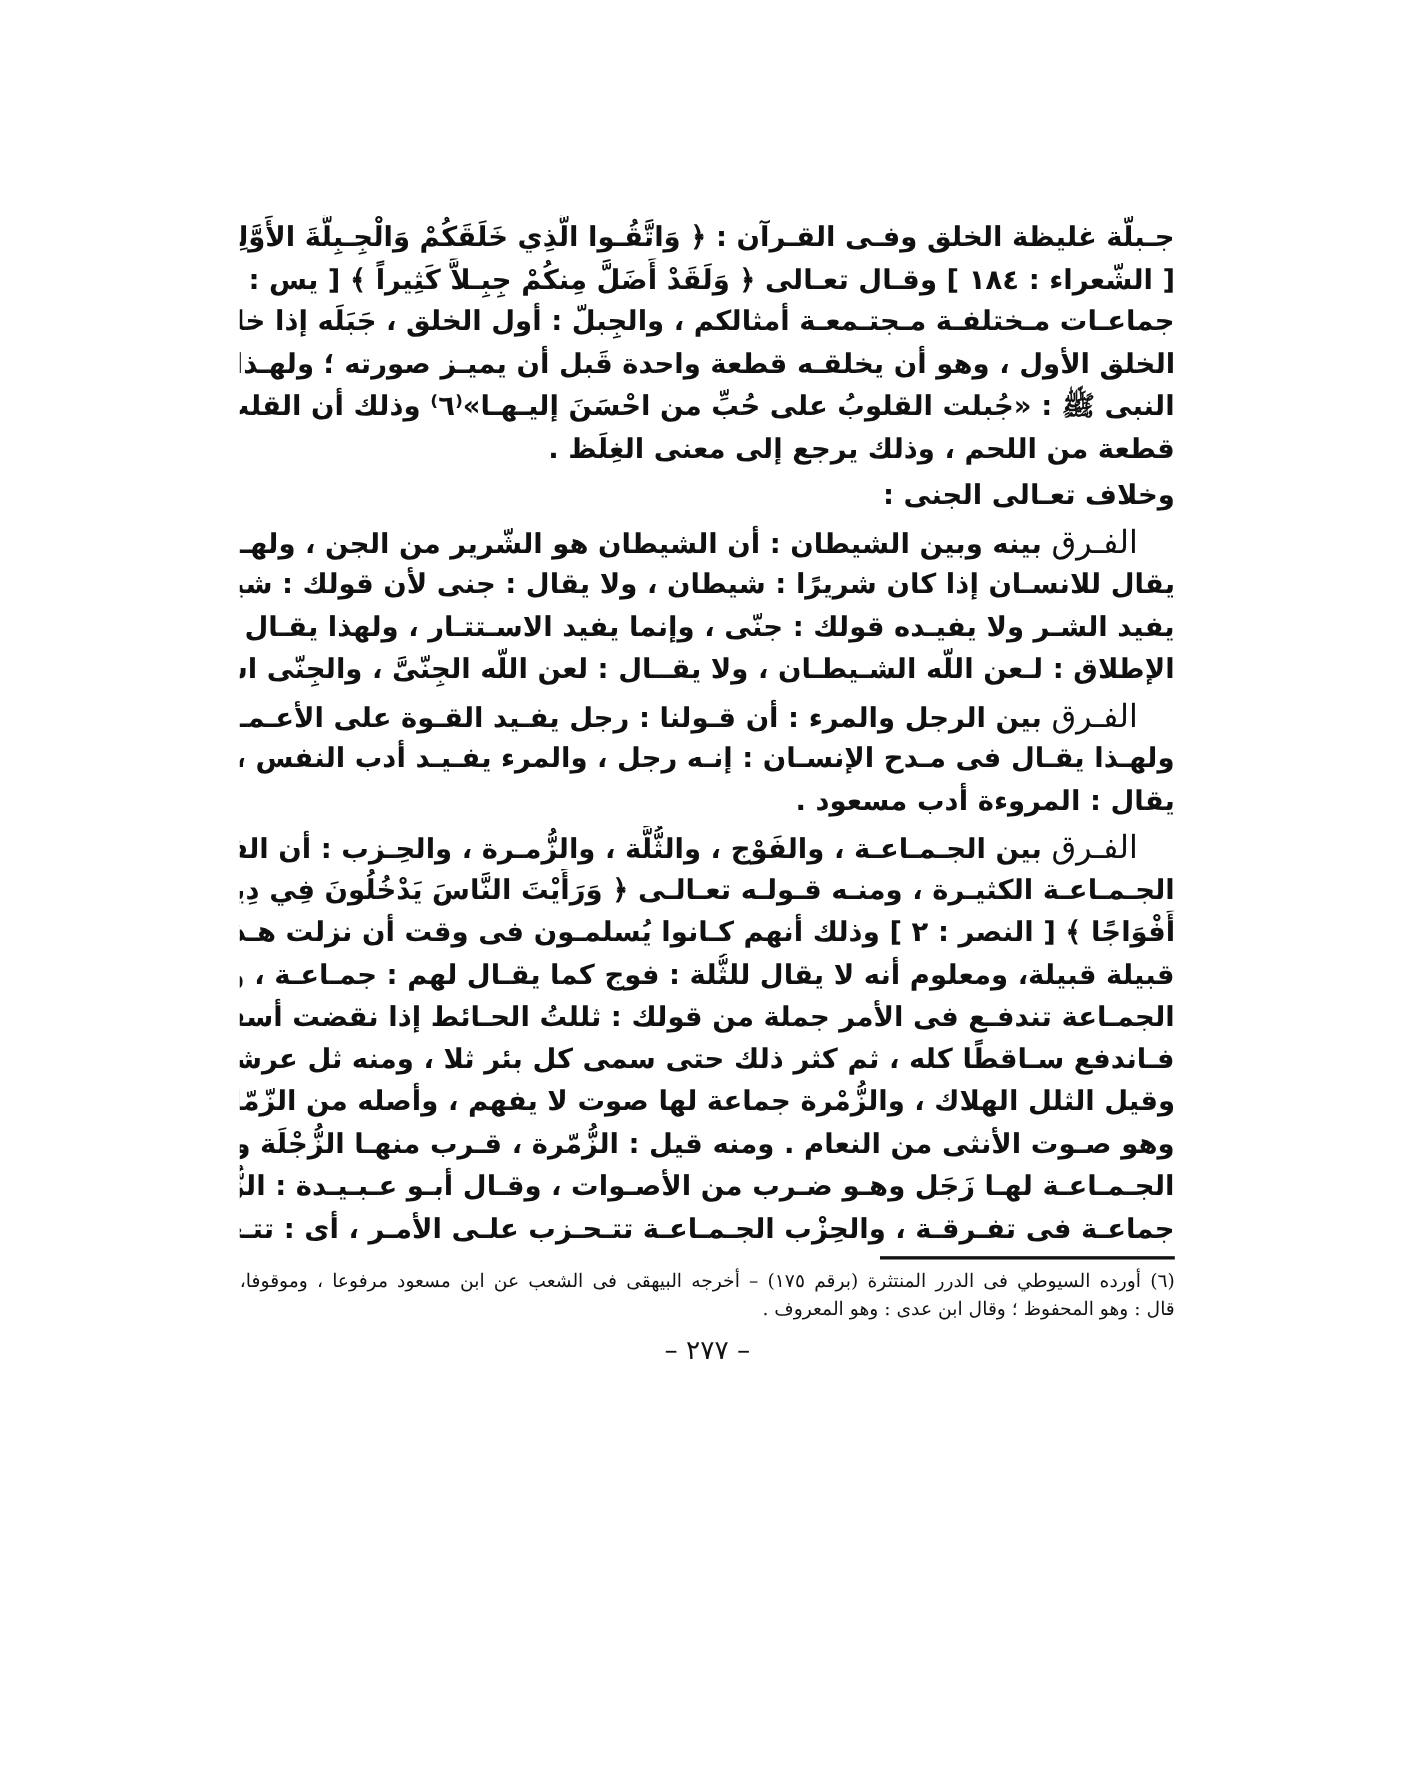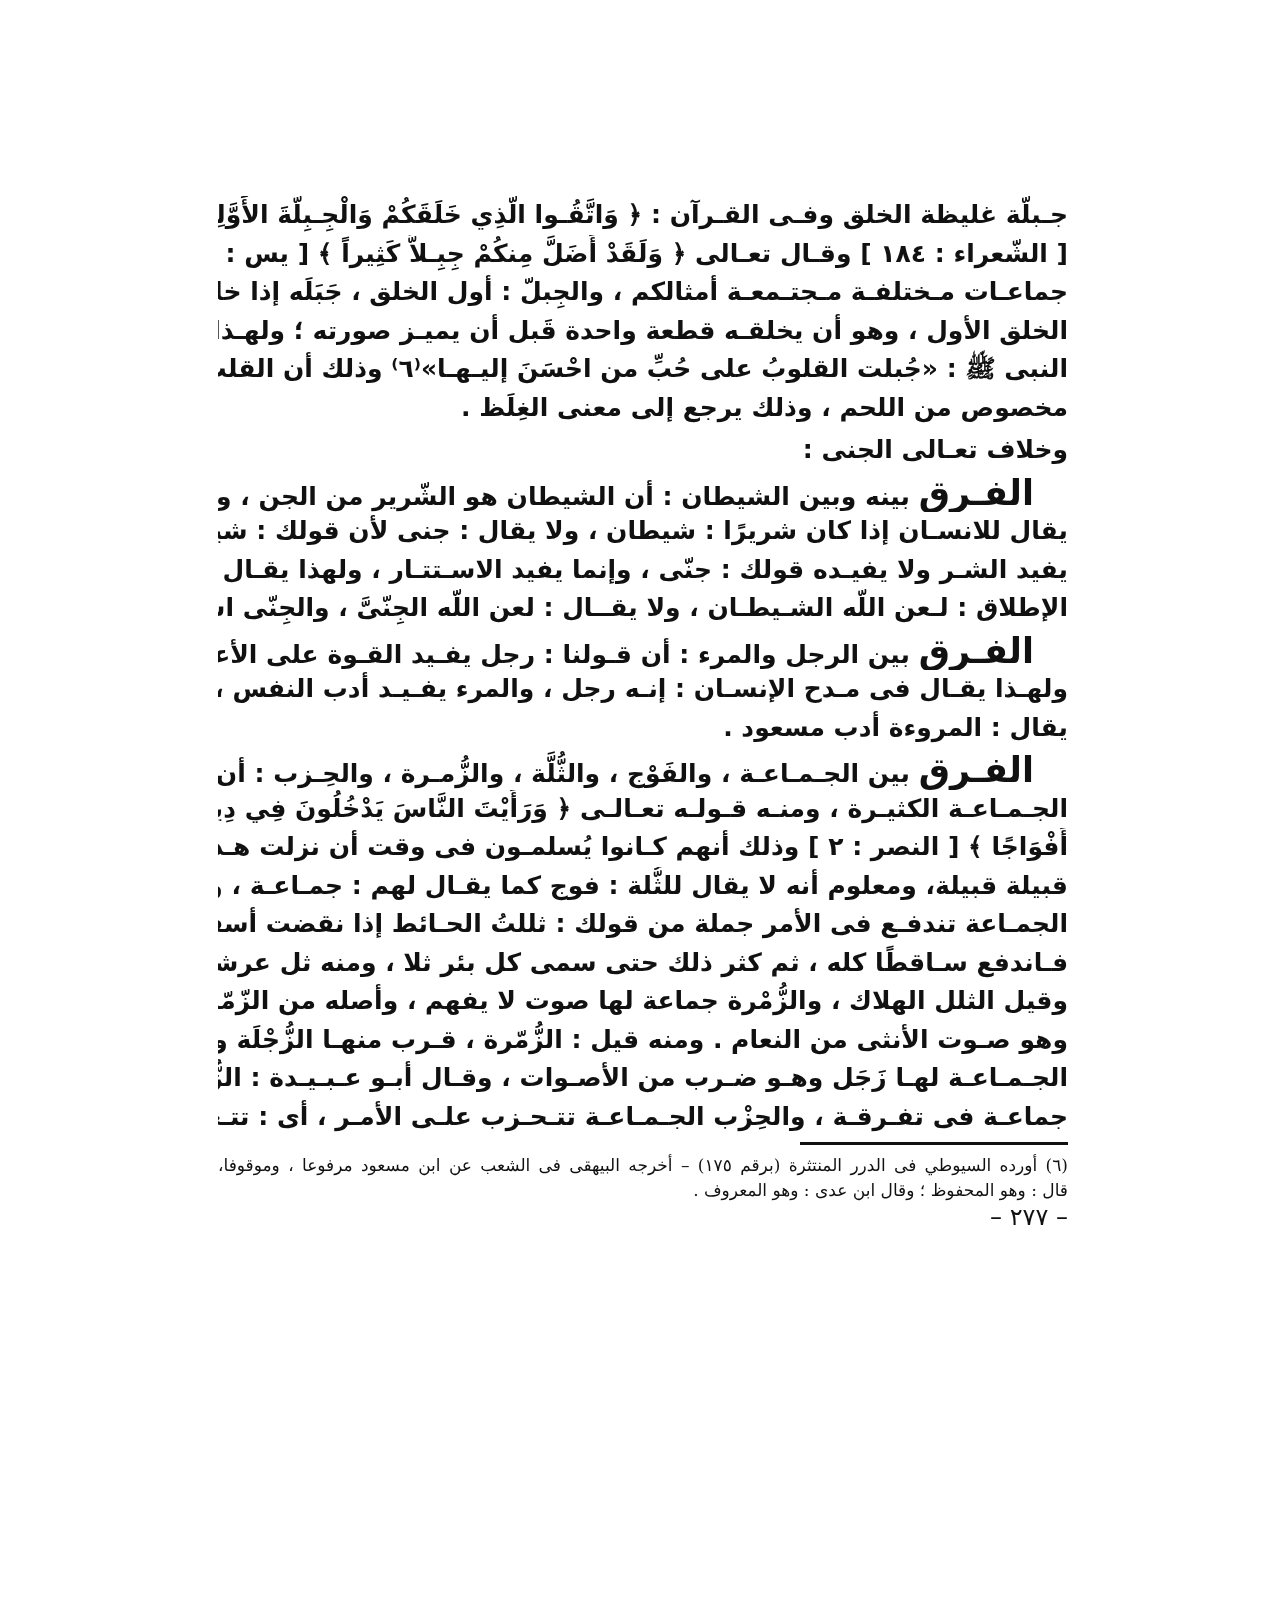--- a/index.html
+++ b/index.html
@@ -18,56 +18,57 @@
     line-height: 38.5px;
     height: 38.5px;
     white-space: nowrap;
     text-align: justify;
     text-align-last: justify;
     overflow: hidden;
   }
   .line.last { text-align-last: right; }
   .line.indent { padding-right: 34px; }
   .gap { height: 4px; }
-  .term { font-size: 35px; font-weight: bold; }
+  .term { font-size: 29px; font-weight: normal; }
   .fn-rule {
     width: 268px;
     height: 0;
     border-top: 3px solid #111;
     margin: 6px 0 8px 0;
   }
   .fn {
     font-family: "DejaVu Serif", serif;
     font-size: 17px;
     line-height: 25px;
     white-space: nowrap;
     text-align: justify;
     text-align-last: justify;
   }
   .fn.last { text-align-last: right; }
   .pagenum {
-    text-align: right;
+    text-align: center;
     font-family: "DejaVu Sans", sans-serif;
     font-size: 24px;
+    margin-top: 10px;
     direction: ltr;
     letter-spacing: 2px;
   }
 </style>
 </head>
 <body>
 
 <div class="page">
 
   <div>
     <div class="line">جـبلّة غليظة الخلق وفـى القـرآن : ﴿ وَاتَّقُـوا الَّذِي خَلَقَكُمْ وَالْجِـبِلَّةَ الأَوَّلِينَ ﴾</div>
     <div class="line">[ الشّعراء : ١٨٤ ] وقـال تعـالى ﴿ وَلَقَدْ أَضَلَّ مِنكُمْ جِبِـلاًّ كَثِيراً ﴾ [ يس : ٦٢ ] أى</div>
     <div class="line">جماعـات مـختلفـة مـجتـمعـة أمثالكم ، والجِبلّ : أول الخلق ، جَبَلَه إذا خلقـه</div>
     <div class="line">الخلق الأول ، وهو أن يخلقـه قطعة واحدة قَبل أن يميـز صورته ؛ ولهـذا قال</div>
     <div class="line">النبى ﷺ : «جُبلت القلوبُ على حُبِّ من احْسَنَ إليـهـا»⁽٦⁾ وذلك أن القلب</div>
-    <div class="line last">مخصوص من اللحم ، وذلك يرجع إلى معنى الغِلَظ .</div>
+    <div class="line last">قطعة من اللحم ، وذلك يرجع إلى معنى الغِلَظ .</div>
   </div>
 
   <div class="gap"></div>
   <div class="line last">وخلاف تعـالى الجنى :</div>
   <div class="gap"></div>
 
   <div>
     <div class="line indent last"><span class="term">الفـرق</span><span> بينه وبين الشيطان : أن الشيطان هو الشّرير من الجن ، ولهـذا</span></div>
     <div class="line">يقال للانسـان إذا كان شريرًا : شيطان ، ولا يقال : جنى لأن قولك : شيطان</div>
     <div class="line">يفيد الشـر ولا يفيـده قولك : جنّى ، وإنما يفيد الاسـتتـار ، ولهذا يقـال على</div>

